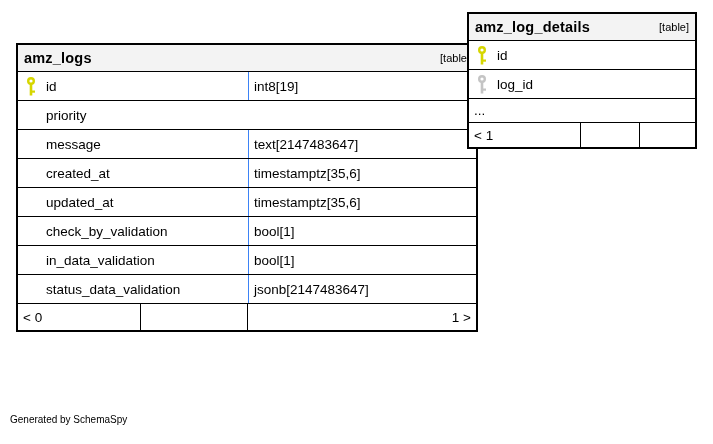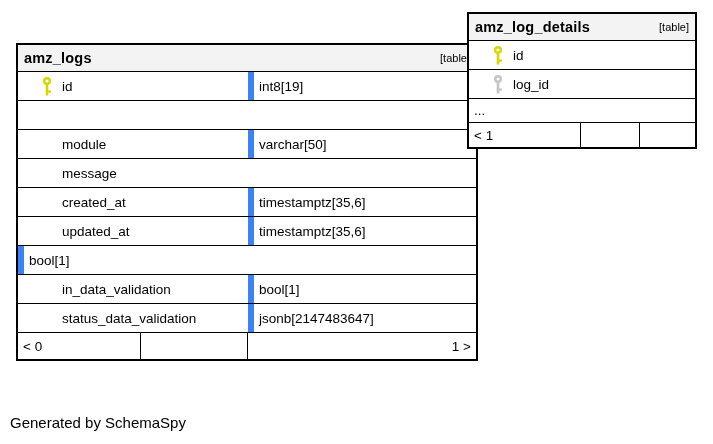--- a/index.html
+++ b/index.html
@@ -35,30 +35,30 @@
 
   .row {
     display: flex; align-items: stretch;
     height: 29px; box-sizing: border-box;
     border-bottom: 1px solid #000;
     font-size: 13.5px;
   }
   #table-amz-log-details .row:last-of-type { }
   .name-cell {
     display: flex; align-items: center;
-    padding-left: 24px;
+    padding-left: 8px;
     box-sizing: border-box;
     flex: 1;
   }
   .two-col .name-cell { width: 230px; flex: none; }
   .icon-slot { width: 10px; margin-right: 10px; display: inline-flex; align-items: center; }
   .col-name { white-space: nowrap; }
   .type-cell {
     flex: 1;
-    border-left: 6px solid #3b82f6;
+    border-left: 1px solid #3b82f6;
     display: flex; align-items: center;
     padding-left: 5px;
     box-sizing: border-box;
     white-space: nowrap;
   }
   .ellipsis-row { height: 24px; }
   .ellipsis-row .name-cell { padding-left: 5px; }
 
   .t-footer { display: flex; height: 26px; font-size: 13.5px; }
   #table-amz-log-details .t-footer { height: 24px; }
@@ -66,21 +66,21 @@
   .f-mid, .f-right { border-left: 1px solid #000; }
   #table-amz-logs .f-left { width: 122px; }
   #table-amz-logs .f-mid { width: 107px; }
   #table-amz-logs .f-right { flex: 1; justify-content: flex-end; }
   #table-amz-log-details .f-left { width: 111px; }
   #table-amz-log-details .f-mid { width: 59px; }
   #table-amz-log-details .f-right { flex: 1; }
 
   .gen-note {
     position: absolute; left: 10px; top: 414px;
-    font-size: 15px;
+    font-size: 10px;
   }
 </style>
 </head>
 <body>
 
 <svg class="rel-svg">
   <line id="rel-line" x1="398" y1="84" x2="447" y2="84" stroke="#4d4d4d" stroke-width="2"></line>
   <circle id="rel-circle" cx="452" cy="84" r="4.5" fill="#ffffff" stroke="#000000" stroke-width="2"></circle>
   <polygon id="rel-crow" points="456,84 467,77.5 467,90.5" fill="#000000"></polygon>
 </svg>
@@ -98,49 +98,51 @@
               <circle cx="5" cy="4" r="2.8" fill="none" stroke="#d6d600" stroke-width="2.4"></circle>
               <rect x="3.7" y="6.5" width="2.6" height="12" fill="#d6d600"></rect>
               <rect x="6" y="13.5" width="3" height="2.2" fill="#d6d600"></rect>
             </svg>
           </span>
           <span class="col-name">id</span>
         </span>
         <span class="type-cell">int8[19]</span>
       </div>
       <div class="row">
-      </div>
-      <div class="row">
-        <span class="name-cell">
-          <span class="icon-slot"></span>
-          <span class="col-name">module</span>
-        </span>
-        <span class="type-cell">varchar[50]</span>
+        <span class="name-cell">
+          <span class="icon-slot"></span>
+          <span class="col-name">priority</span>
+        </span>
       </div>
       <div class="row">
         <span class="name-cell">
           <span class="icon-slot"></span>
           <span class="col-name">message</span>
         </span>
+        <span class="type-cell">text[2147483647]</span>
       </div>
       <div class="row">
         <span class="name-cell">
           <span class="icon-slot"></span>
           <span class="col-name">created_at</span>
         </span>
         <span class="type-cell">timestamptz[35,6]</span>
       </div>
       <div class="row">
         <span class="name-cell">
           <span class="icon-slot"></span>
           <span class="col-name">updated_at</span>
         </span>
         <span class="type-cell">timestamptz[35,6]</span>
       </div>
       <div class="row">
+        <span class="name-cell">
+          <span class="icon-slot"></span>
+          <span class="col-name">check_by_validation</span>
+        </span>
         <span class="type-cell">bool[1]</span>
       </div>
       <div class="row">
         <span class="name-cell">
           <span class="icon-slot"></span>
           <span class="col-name">in_data_validation</span>
         </span>
         <span class="type-cell">bool[1]</span>
       </div>
       <div class="row">

